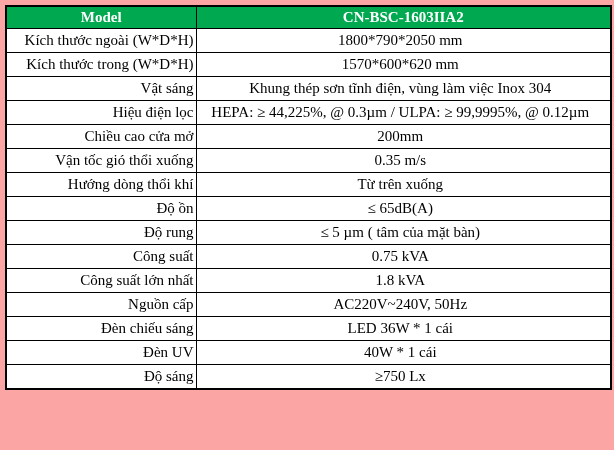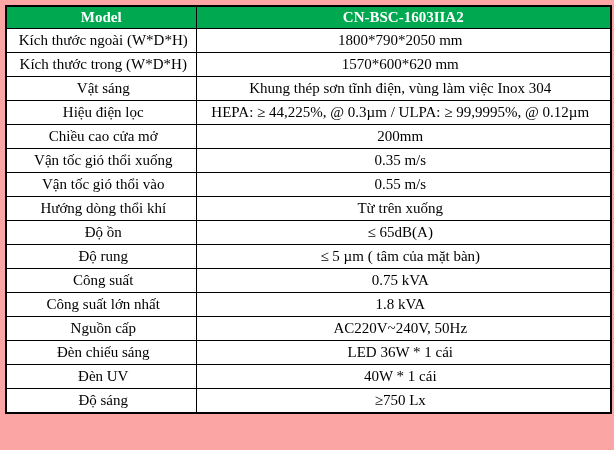--- a/index.html
+++ b/index.html
@@ -42,21 +42,21 @@
     background: var(--header-bg, #00A850);
     color: var(--header-text, #ffffff);
     font-weight: bold;
     text-align: center;
   }
   table.spec-table tbody td {
     height: 23px;
     background: #ffffff;
   }
   table.spec-table tbody td.label-cell {
-    text-align: center;
+    text-align: right;
     padding-left: 6px;
     padding-right: 2px;
   }
   table.spec-table tbody td.value-cell {
     text-align: center;
     padding-left: 2px;
     padding-right: 8px;
   }
 </style>
 </head>
@@ -93,24 +93,20 @@
         </tr>
         <tr>
           <td class="label-cell">Chiều cao cửa mở</td>
           <td class="value-cell">200mm</td>
         </tr>
         <tr>
           <td class="label-cell">Vận tốc gió thổi xuống</td>
           <td class="value-cell">0.35 m/s</td>
         </tr>
         <tr>
-          <td class="label-cell">Vận tốc gió thổi vào</td>
-          <td class="value-cell">0.55 m/s</td>
-        </tr>
-        <tr>
           <td class="label-cell">Hướng dòng thổi khí</td>
           <td class="value-cell">Từ trên xuống</td>
         </tr>
         <tr>
           <td class="label-cell">Độ ồn</td>
           <td class="value-cell">≤ 65dB(A)</td>
         </tr>
         <tr>
           <td class="label-cell">Độ rung</td>
           <td class="value-cell">≤ 5 µm ( tâm của mặt bàn)</td>

